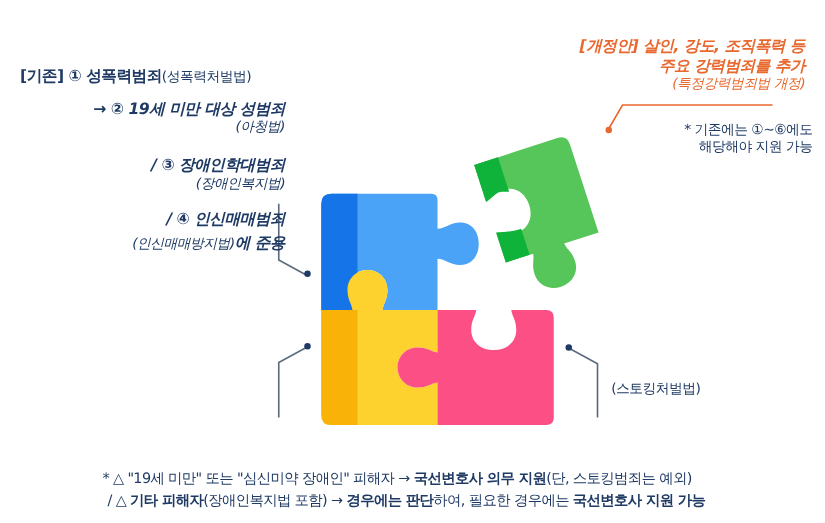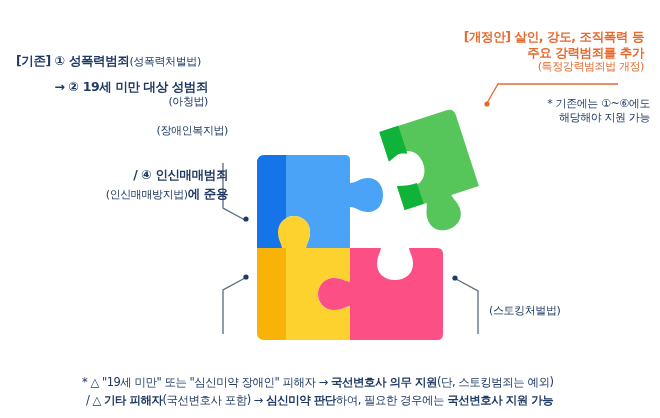--- a/index.html
+++ b/index.html
@@ -1,21 +1,21 @@
 <!DOCTYPE html>
 <html><head>
   <meta charset="utf-8">
   <style>
     * { margin: 0; padding: 0; box-sizing: border-box; }
     html, body { width: 660px; height: 418px; background: #ffffff; overflow: hidden; }
     body { position: relative; font-family: "DejaVu Sans", "Liberation Sans", sans-serif; color: #1f3a64; }
     .lbl { position: absolute; white-space: nowrap; line-height: 1.25; }
     .main { font-size: 12.5px; font-weight: bold; color: #1f3a64; letter-spacing: -0.4px; }
     .sub { font-size: 11px; font-weight: normal; color: #1f3a64; letter-spacing: -0.4px; }
-    .right { text-align: right; }
+    .right { text-align: right; font-style: italic; }
     .orange { color: #e8692f; }
     .note { font-size: 11px; color: #1f3a64; letter-spacing: -0.4px; text-align: right; }
     .foot { font-size: 11.5px; color: #1f3a64; letter-spacing: -0.5px; }
     .foot b { font-weight: bold; }
     svg.art { position: absolute; left: 0; top: 0; }
   </style>
 </head>
 <body>
 
 <svg class="art" width="660" height="418" viewBox="0 0 660 418">
@@ -58,26 +58,27 @@
   <g>
     <polyline points="618,84 498,84 487,103" fill="none" stroke="#e8692f" stroke-width="1.3"></polyline>
     <circle cx="487" cy="104" r="2.6" fill="#e8692f"></circle>
   </g>
 </svg>
 
 <div class="lbl main" style="left:16px; top:53px;">
   <span>[기존] ① 성폭력범죄</span><span class="sub">(성폭력처벌법)</span>
 </div>
 
-<div class="lbl right" style="right:452px; top:79px;">
+<div class="lbl right" style="right:432px; top:79px;">
   <div class="main">→ ② 19세 미만 대상 성범죄</div>
   <div class="sub">(아청법)</div>
 </div>
 
 <div class="lbl right" style="right:432px; top:124px;">
+  <div class="main">/ ③ 장애인학대범죄</div>
   <div class="sub">(장애인복지법)</div>
 </div>
 
 <div class="lbl right" style="right:432px; top:167px;">
   <div class="main">/ ④ 인신매매범죄</div>
   <div><span class="sub">(인신매매방지법)</span><span class="main">에 준용</span></div>
 </div>
 
 <div class="lbl right" style="right:448px; top:304px;">
 </div>
@@ -94,14 +95,14 @@
 </div>
 
 <div class="lbl" style="left:489px; top:304px;">
   <div class="sub">(스토킹처벌법)</div>
 </div>
 
 <div class="lbl foot" style="left:82px; top:375px;">
   <span>* △ "19세 미만"  또는 "심신미약 장애인" 피해자  →  </span><b>국선변호사 의무 지원</b><span>(단, 스토킹범죄는 예외)</span>
 </div>
 <div class="lbl foot" style="left:86px; top:393px;">
-  <span>/ △ </span><b>기타 피해자</b><span>(국선변호사 포함)  →  </span><b>심신미약 판단</b><span>하여, 필요한 경우에는 </span><b>국선변호사 지원 가능</b>
+  <span>/ △ </span><b>기타 피해자</b><span>(장애인복지법 포함)  →  </span><b>경우에는 판단</b><span>하여, 필요한 경우에는 </span><b>국선변호사 지원 가능</b>
 </div>
 
 </body></html>

